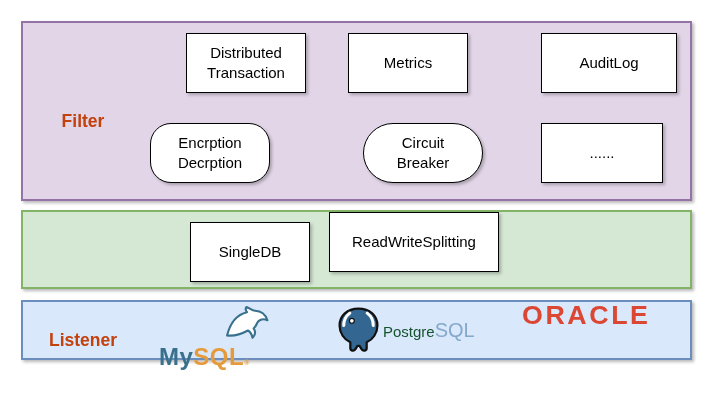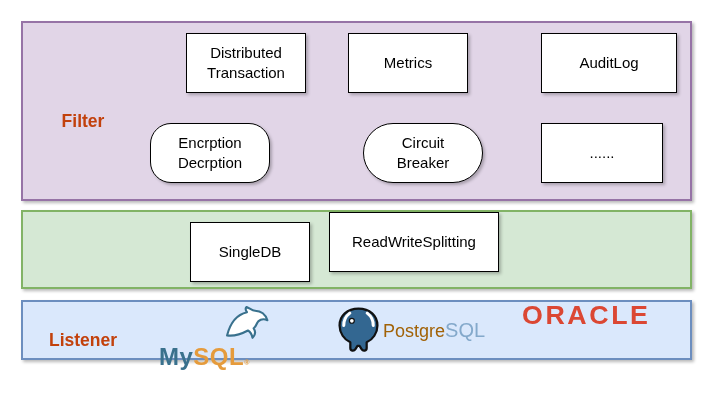--- a/index.html
+++ b/index.html
@@ -55,21 +55,21 @@
   .mysql-word {
     position: absolute; left: 0; bottom: 3px;
     font-weight: bold; font-size: 24px; letter-spacing: 0.5px; line-height: 1;
   }
   .mysql-my  { color: #39718D; }
   .mysql-sql { color: #E59B3C; }
   .mysql-reg { color: #E59B3C; font-size: 7px; font-weight: bold; }
 
   .logo-postgres { left: 313px; top: 0; height: 100%; display: flex; align-items: center; }
   .pg-word { margin-left: 2px; line-height: 1; }
-  .pg-postgre { color: #a16207; font-size: 18px; }
+  .pg-postgre { color: #14532d; font-size: 15px; }
   .pg-sql     { color: #84A9CB; font-size: 20px; }
 
   .logo-oracle { left: 499px; top: 0; height: 100%; display: flex; align-items: flex-start; }
   .oracle-word {
     color: #DB4733; font-weight: bold; font-size: 26px;
     letter-spacing: 2.5px; line-height: 1; transform: scaleX(1.03);
     transform-origin: left center;
   }
 </style>
 </head>

